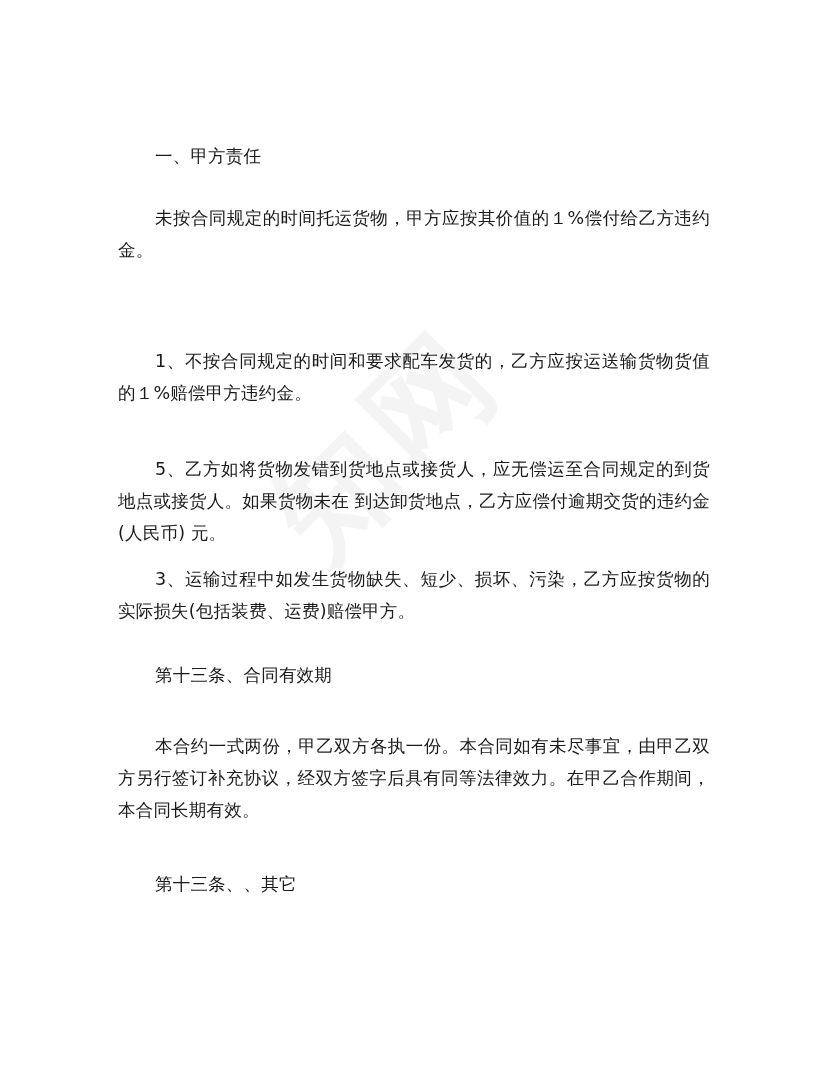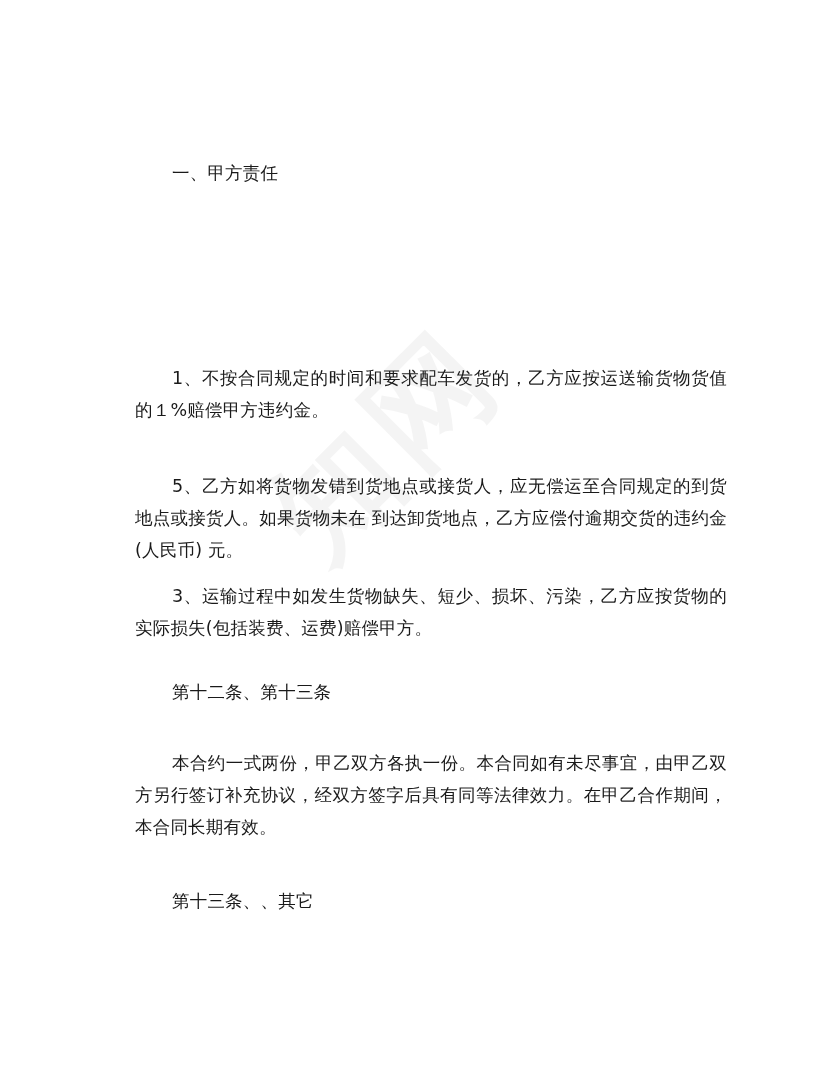--- a/index.html
+++ b/index.html
@@ -11,29 +11,30 @@
     .page { position: absolute; left: 0; top: 0; width: 830px; height: 1074px; background: #fff; }
     .watermark {
       position: absolute; left: 250px; top: 330px; width: 300px; height: 200px;
       transform: rotate(-45deg); font-size: 120px; font-weight: bold;
       color: rgba(0,0,0,0.045); letter-spacing: 10px; white-space: nowrap;
       pointer-events: none; line-height: 200px;
     }
     .para {
       position: absolute; left: 118px; width: 592px;
       font-size: 17.5px; line-height: 32px; letter-spacing: 0.2px;
-      text-indent: 37px; text-align: justify; margin: 17px;
+      text-indent: 37px; text-align: justify; margin: 0;
     }
   </style>
 </head>
 <body>
 
 <div class="page">
   <div class="watermark">知网</div>
 
   <p class="para" style="top:140px;">一、甲方责任</p>
+  <p class="para" style="top:202px;">未按合同规定的时间托运货物，甲方应按其价值的１%偿付给乙方违约金。</p>
   <p class="para" style="top:345px;">1、不按合同规定的时间和要求配车发货的，乙方应按运送输货物货值的１%赔偿甲方违约金。</p>
   <p class="para" style="top:453px;">5、乙方如将货物发错到货地点或接货人，应无偿运至合同规定的到货地点或接货人。如果货物未在 到达卸货地点，乙方应偿付逾期交货的违约金(人民币) 元。</p>
   <p class="para" style="top:563px;">3、运输过程中如发生货物缺失、短少、损坏、污染，乙方应按货物的实际损失(包括装费、运费)赔偿甲方。</p>
-  <p class="para" style="top:659px;">第十二条、第十三条</p>
+  <p class="para" style="top:659px;">第十三条、合同有效期</p>
   <p class="para" style="top:730px;">本合约一式两份，甲乙双方各执一份。本合同如有未尽事宜，由甲乙双方另行签订补充协议，经双方签字后具有同等法律效力。在甲乙合作期间，本合同长期有效。</p>
   <p class="para" style="top:868px;">第十三条、、其它</p>
 </div>
 
 </body></html>

